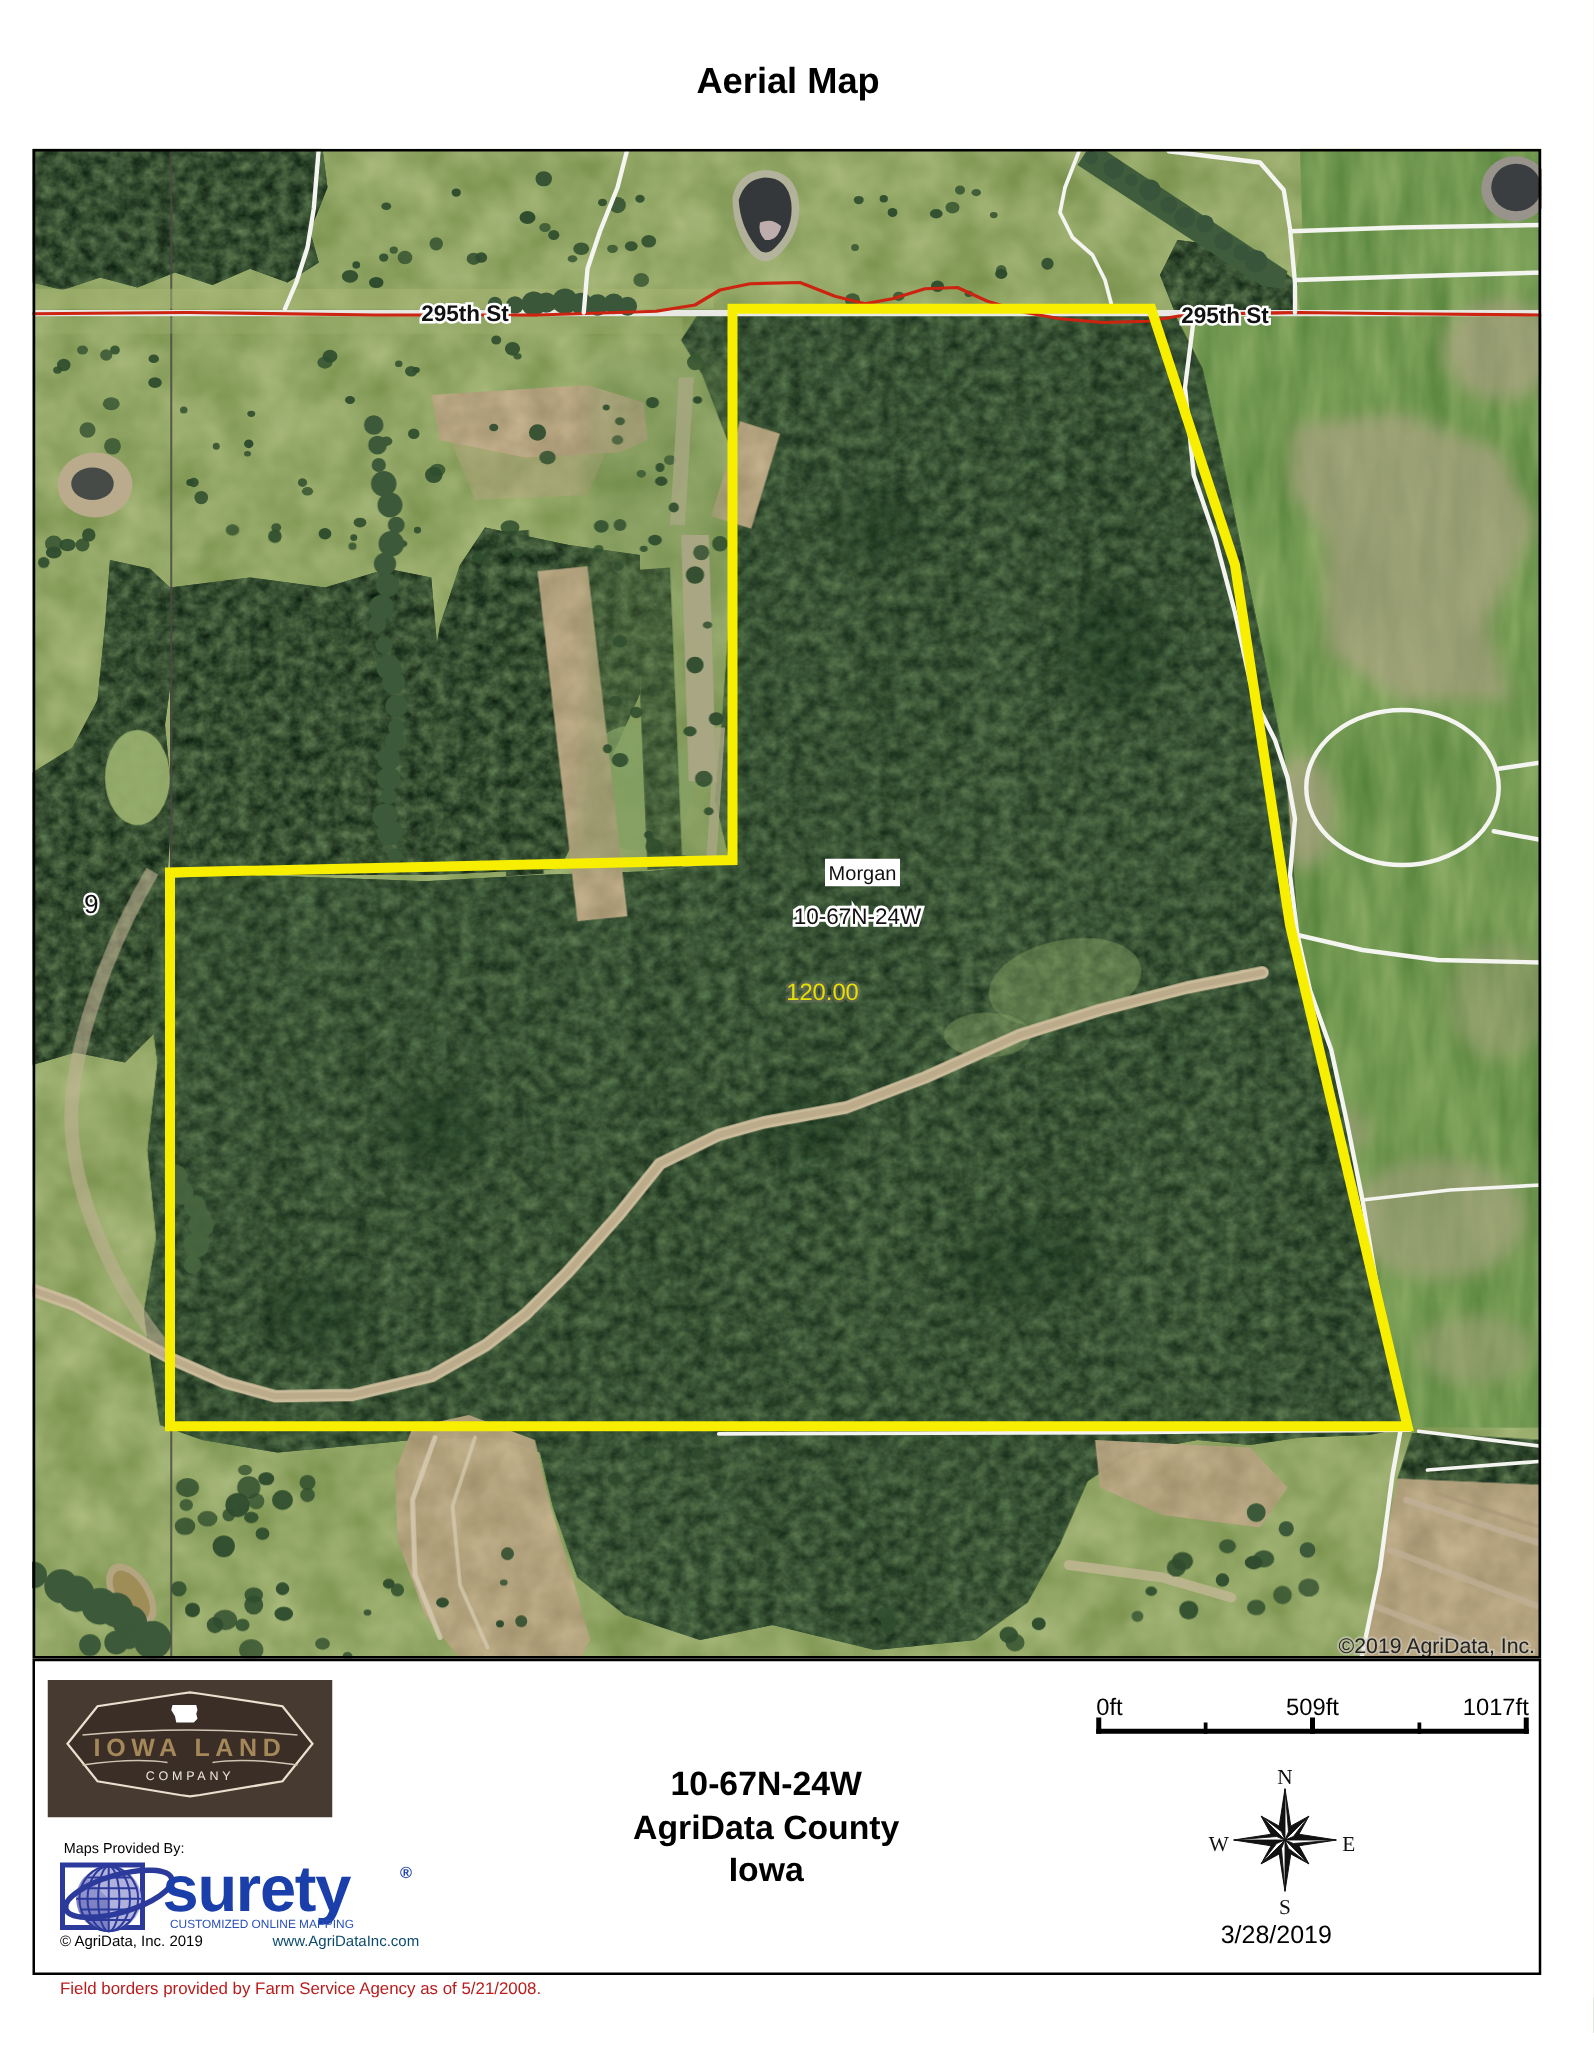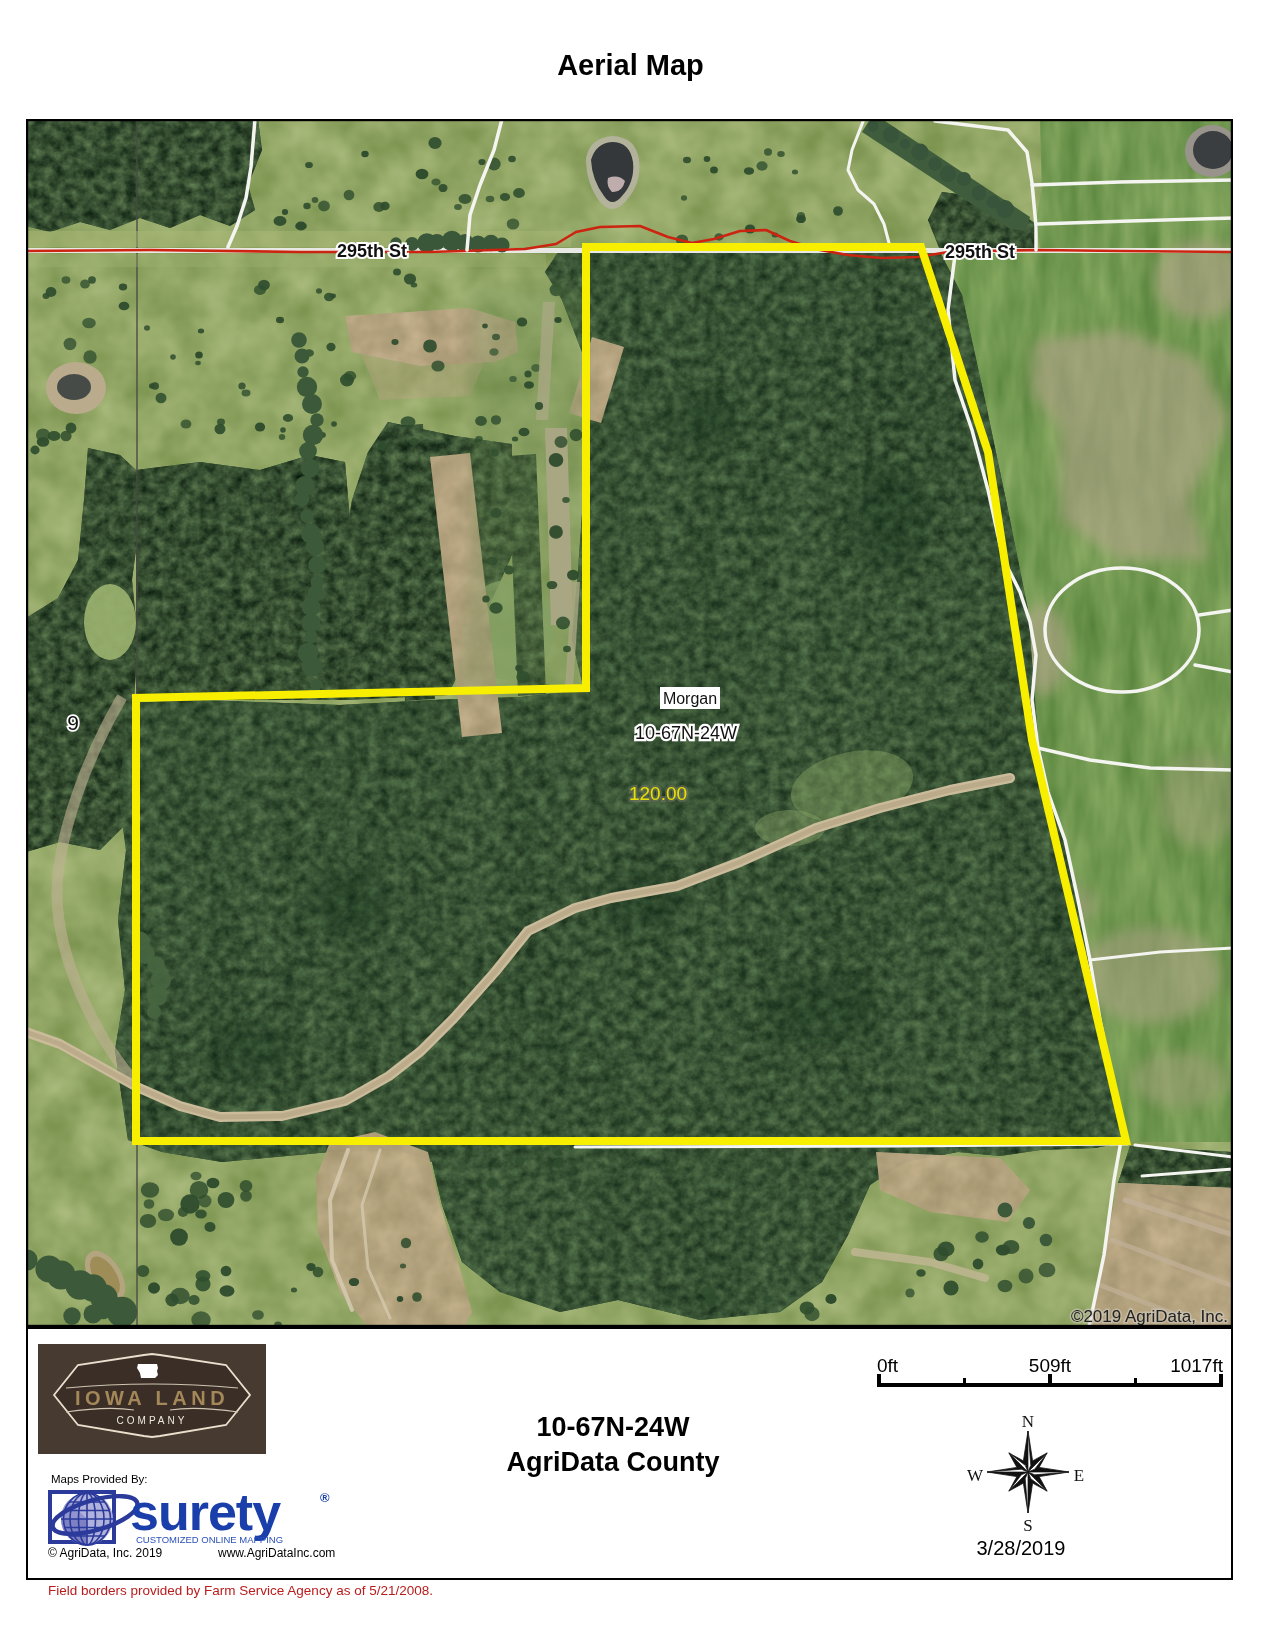--- a/index.html
+++ b/index.html
@@ -512,25 +512,26 @@
 <g transform="translate(47,26) rotate(-16)">
         <ellipse rx="44" ry="15" fill="none" stroke="#2b3a9b" stroke-width="4.4"></ellipse>
       </g>
 </svg>
 
 <div class="t" style="left:130px;top:1482px;font-size:52px;font-weight:bold;color:#1b3faa;letter-spacing:-1px;">surety</div>
 <div class="t" style="left:320px;top:1490px;font-size:13px;font-weight:bold;color:#1b3faa;">®</div>
 <div class="t" style="left:136px;top:1534px;font-size:9.5px;font-weight:normal;color:#2a50b8;letter-spacing:0px;">CUSTOMIZED ONLINE MAPPING</div>
 
 <div class="t" style="left:48px;top:1546px;font-size:12px;color:#000;">© AgriData, Inc. 2019</div>
-<div class="t" style="left:218px;top:1546px;font-size:12px;color:#000000;">www.AgriDataInc.com</div>
+<div class="t" style="left:218px;top:1546px;font-size:12px;color:#0c4a6e;">www.AgriDataInc.com</div>
 
 
 <div class="t" style="left:0;top:1412px;width:1226px;text-align:center;font-size:27px;font-weight:bold;color:#000;">10-67N-24W</div>
 <div class="t" style="left:0;top:1447px;width:1226px;text-align:center;font-size:27px;font-weight:bold;color:#000;">AgriData County</div>
+<div class="t" style="left:0;top:1481px;width:1226px;text-align:center;font-size:27px;font-weight:bold;color:#000;">Iowa</div>
 
 <svg class="t" style="left:870px;top:1340px;" width="363" height="60" viewBox="0 0 363 60">
 
 <text x="7" y="32" font-size="19" fill="#000" font-family="Liberation Sans, sans-serif">0ft</text>
 <text x="180" y="32" font-size="19" fill="#000" text-anchor="middle" font-family="Liberation Sans, sans-serif">509ft</text>
 <text x="353" y="32" font-size="19" fill="#000" text-anchor="end" font-family="Liberation Sans, sans-serif">1017ft</text>
 
 <rect x="7" y="43" width="346" height="4" fill="#000"></rect>
 <rect x="7" y="34" width="4" height="13" fill="#000"></rect>
 <rect x="93" y="38" width="3" height="9" fill="#000"></rect>

